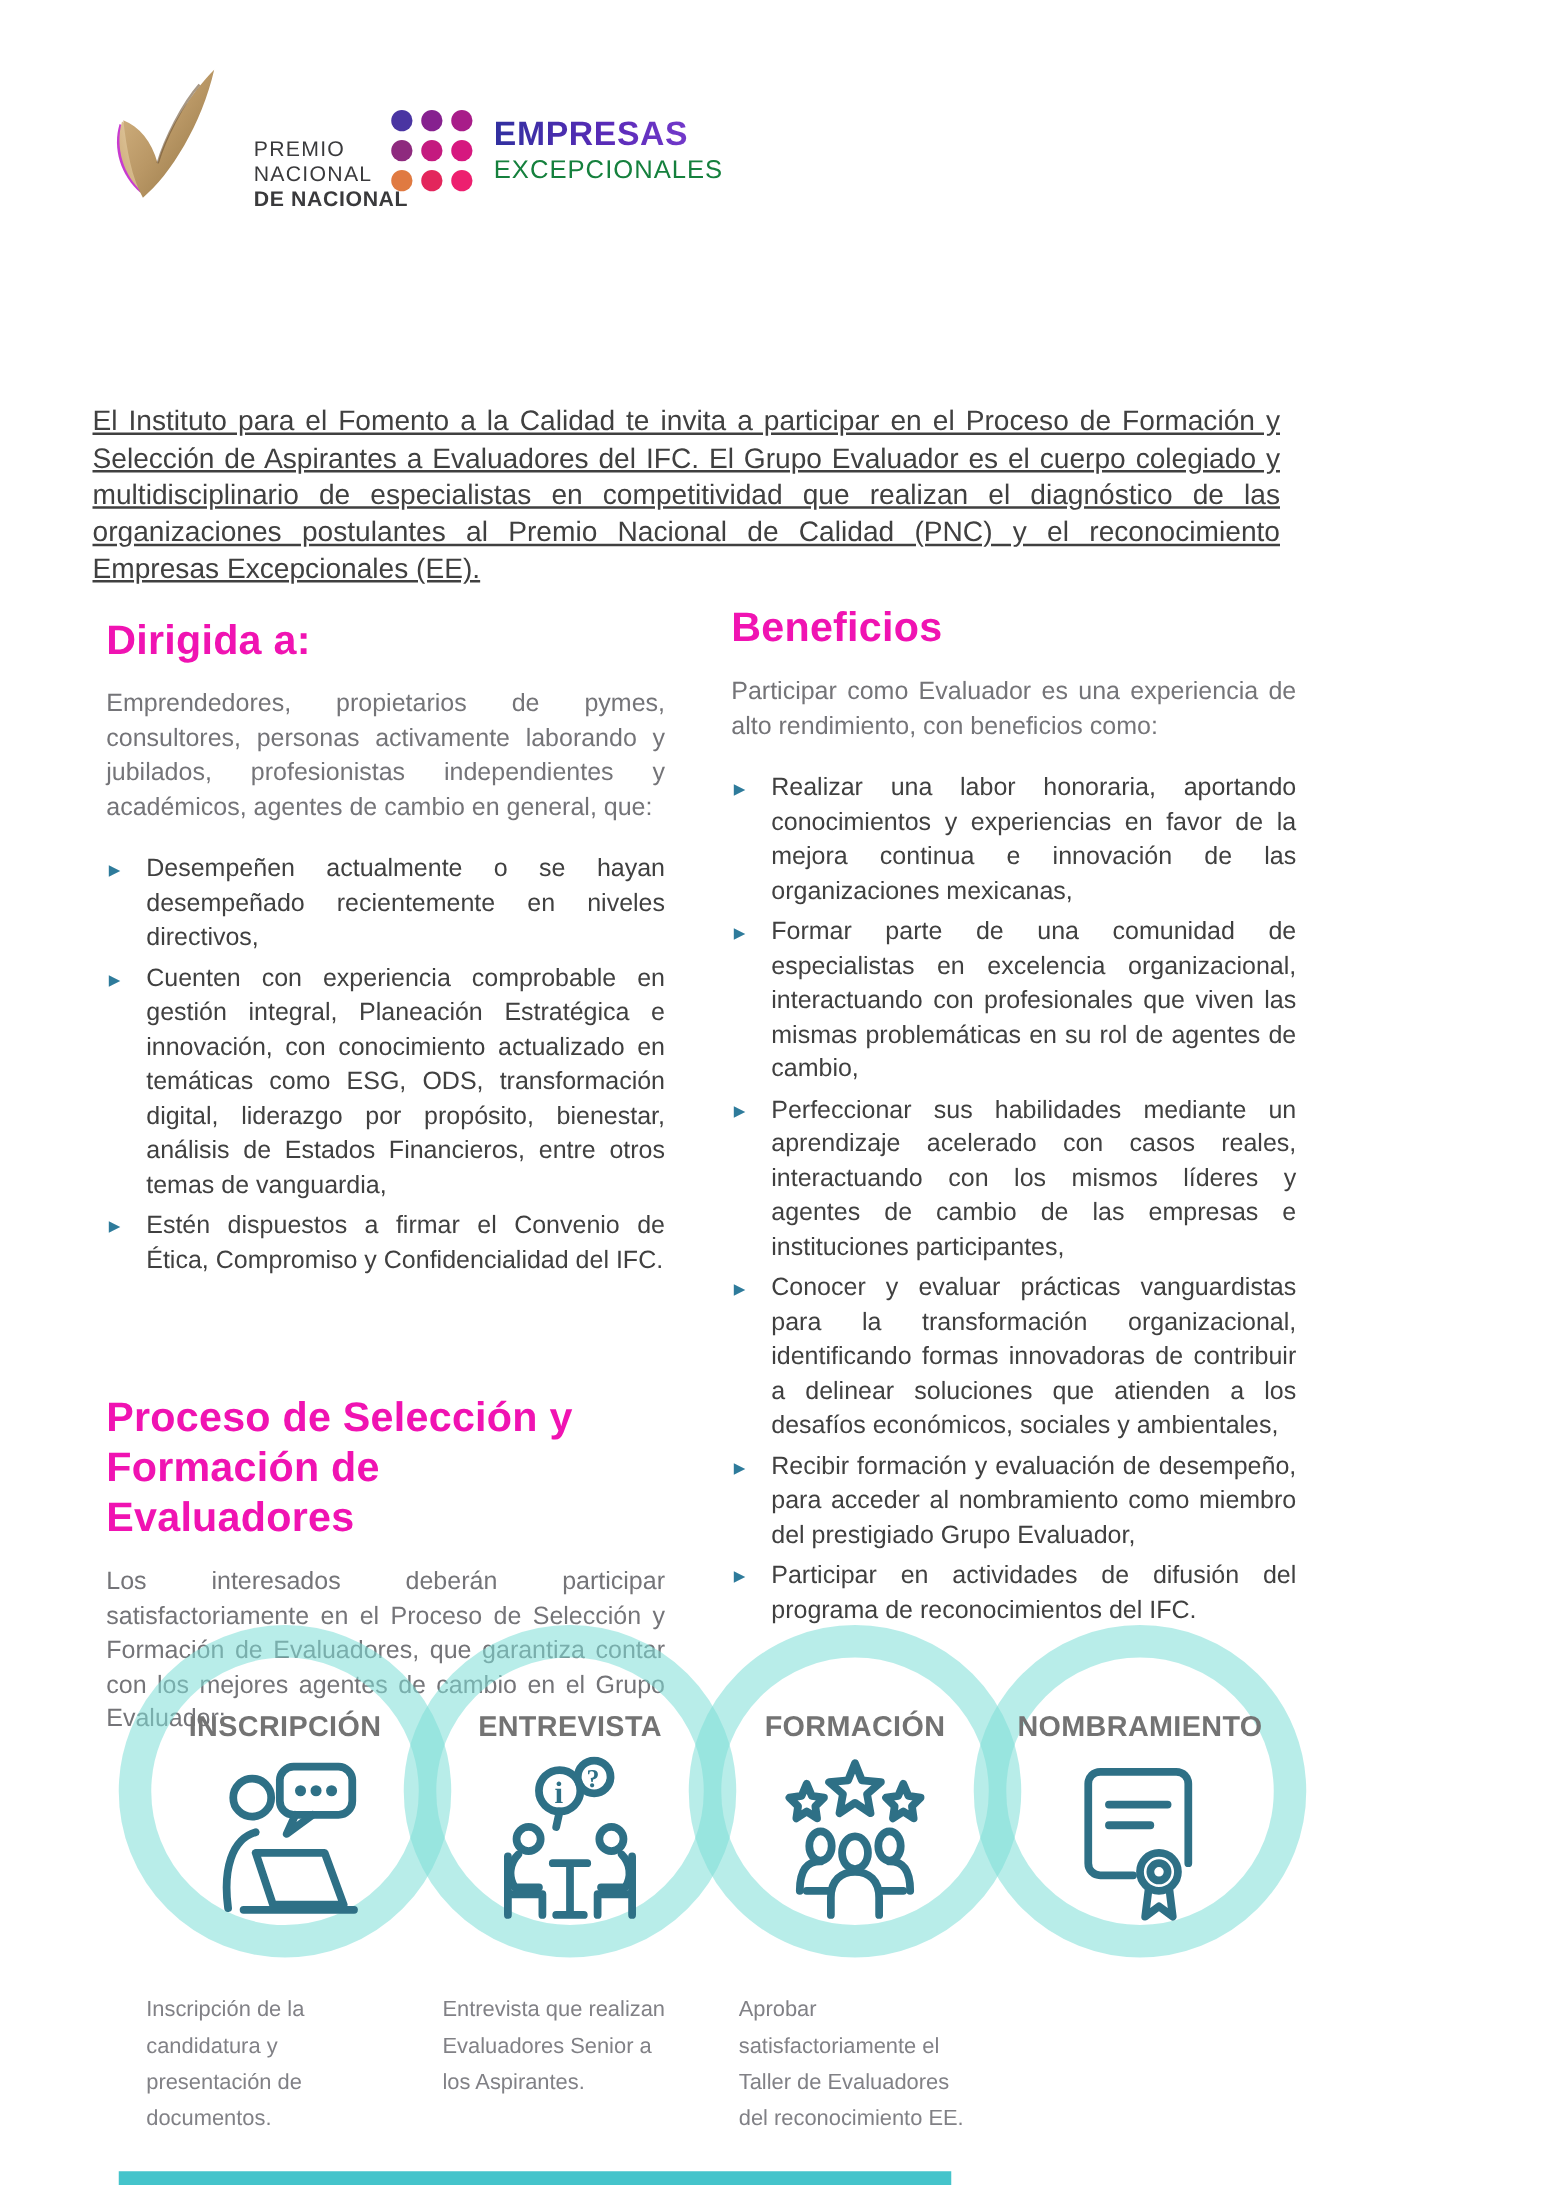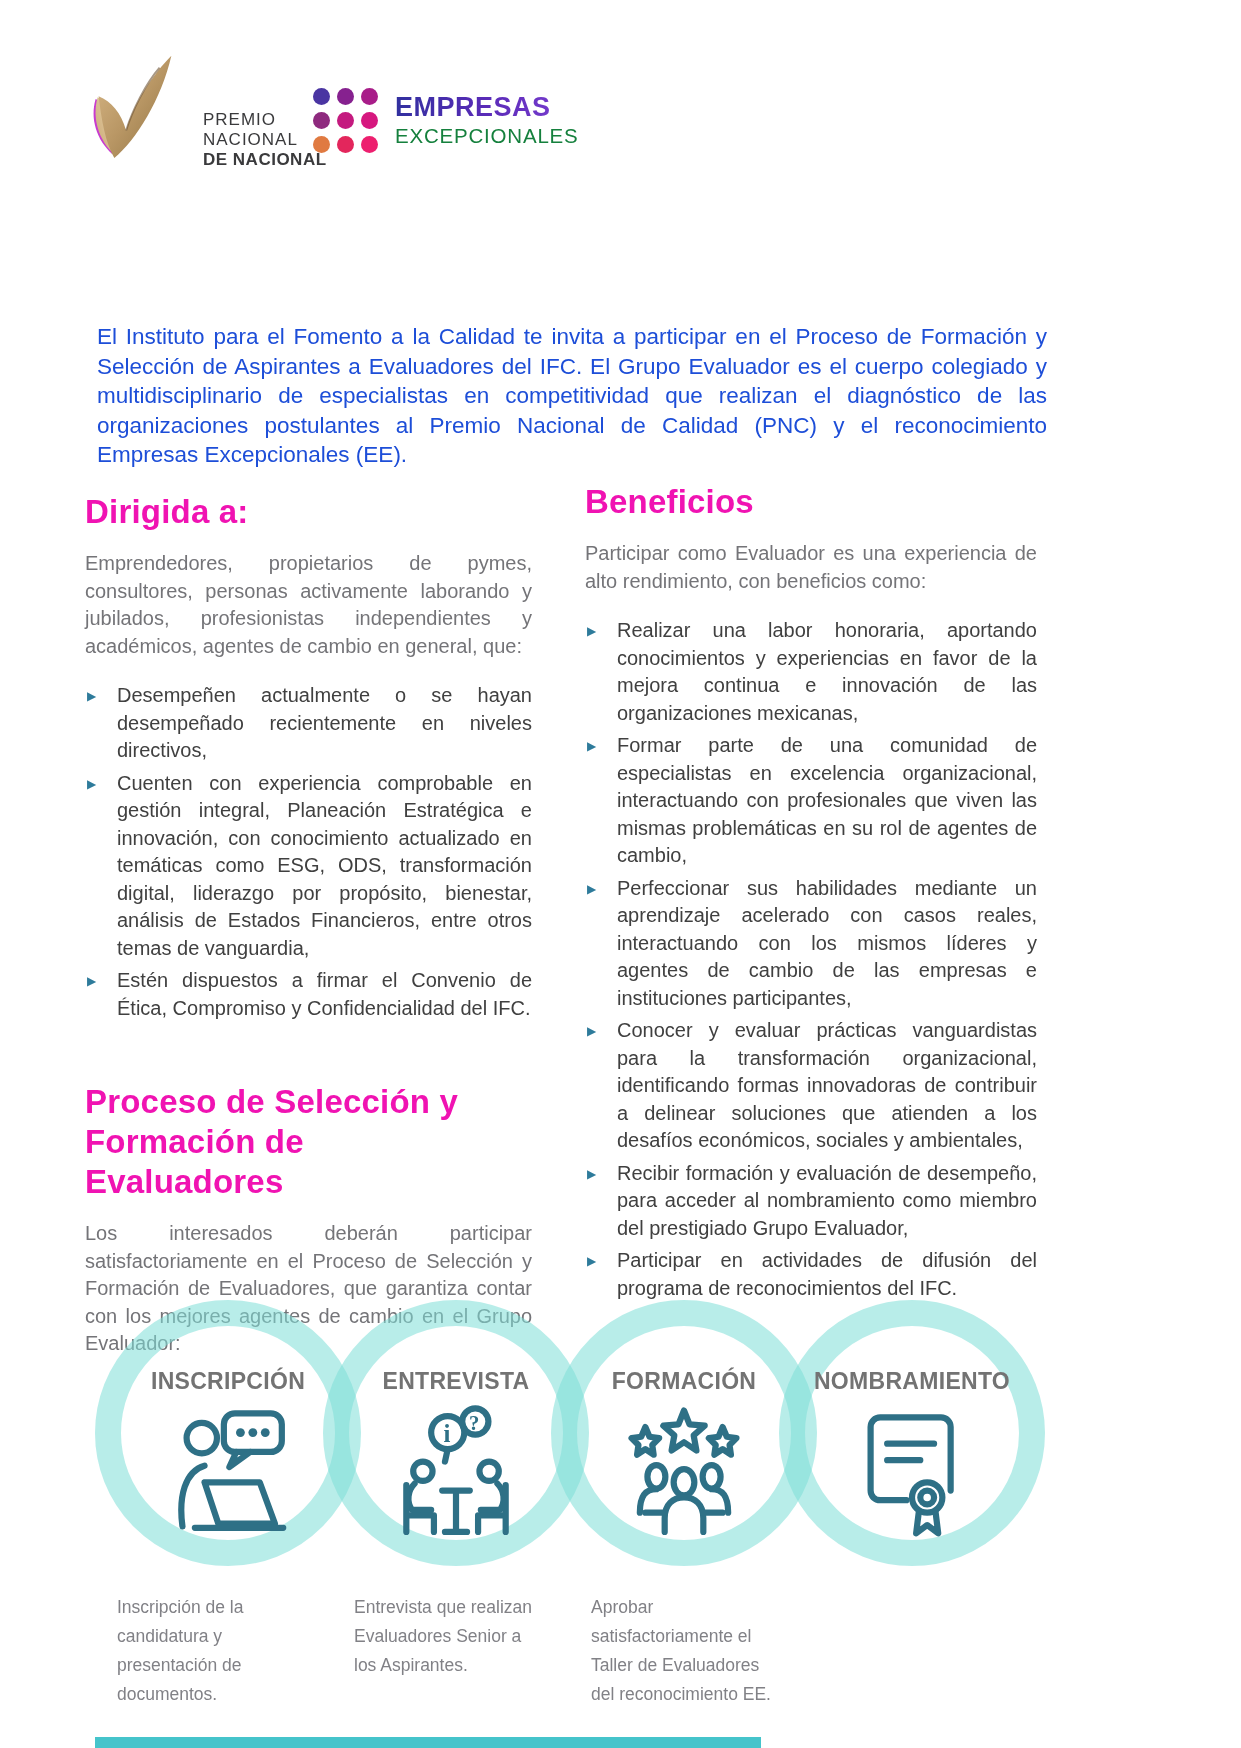--- a/index.html
+++ b/index.html
@@ -30,36 +30,36 @@
   
   .title-block { position:absolute; right:206px; top:96px; text-align:right; }
   .title-main { font-family:"Liberation Serif", serif; font-weight:bold; font-size:57px;
     color:#3d3d41; letter-spacing:-1px; line-height:60px; }
   .title-sub { font-family:"Liberation Serif", serif; font-weight:normal; font-size:40px;
     color:#45464b; letter-spacing:0.5px; line-height:46px; margin-top:2px; }
   .title-year { font-family:"Liberation Serif", serif; font-weight:bold; font-size:46px;
     color:#f013b2; line-height:50px; margin-top:5px; }
 
   
-  .intro { position:absolute; left:97px; top:322px; width:950px;
-    font-size:22.5px; line-height:29.5px; color:#1d4ed8; text-align:justify; }
+  .intro { position:absolute; left:74px; top:322px; width:950px;
+    font-size:22.5px; line-height:29.5px; color:#404040; text-align:justify;text-decoration:underline; }
 
   
   .col { position:absolute; color:#747478; }
   .col-left  { left:85px;  top:492px; width:447px; }
   .col-right { left:585px; top:482px; width:452px; }
   h2.mag { color:#f013b2; font-size:33px; font-weight:bold; letter-spacing:0.2px;
     line-height:40px; margin-bottom:18px; }
   .col p { font-size:20px; line-height:27.5px; text-align:justify; color:#747478;margin-top:13px; }
   ul.arrows { list-style:none; margin-top:22px; }
   ul.arrows li { position:relative; padding-left:32px; font-size:20px; line-height:27.5px;
     text-align:justify; color:#404040; margin-bottom:5px; }
   ul.arrows li::before { content:"\25B6"; position:absolute; left:2px; top:1px;
     font-size:12px; color:#2e7b9b; }
-  .proceso-h { margin-top:60px; width:420px; }
+  .proceso-h { margin-top:92px; width:420px; }
   .proceso-p { margin-top:26px; }
 
   
   .steps { position:absolute; left:95px; top:1300px; width:950px; height:272px; }
   .step-circle { position:absolute; top:0; width:266px; height:266px; border-radius:50%;
     border:26px solid rgba(125,223,215,0.55);
     display:flex; flex-direction:column; align-items:center; }
   .step-label { margin-top:42px; font-size:23px; font-weight:bold; color:#737373;
     letter-spacing:0.3px; white-space:nowrap; }
   .step-icon { margin-top:10px; width:138px; height:138px; }

